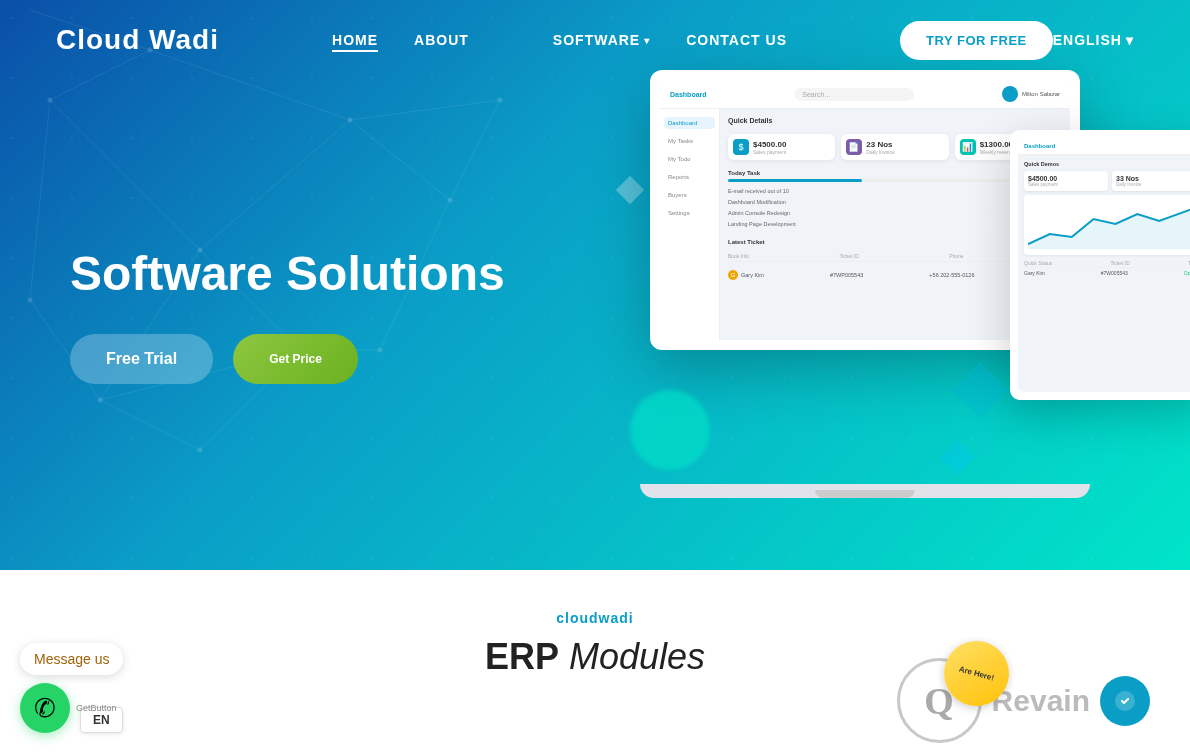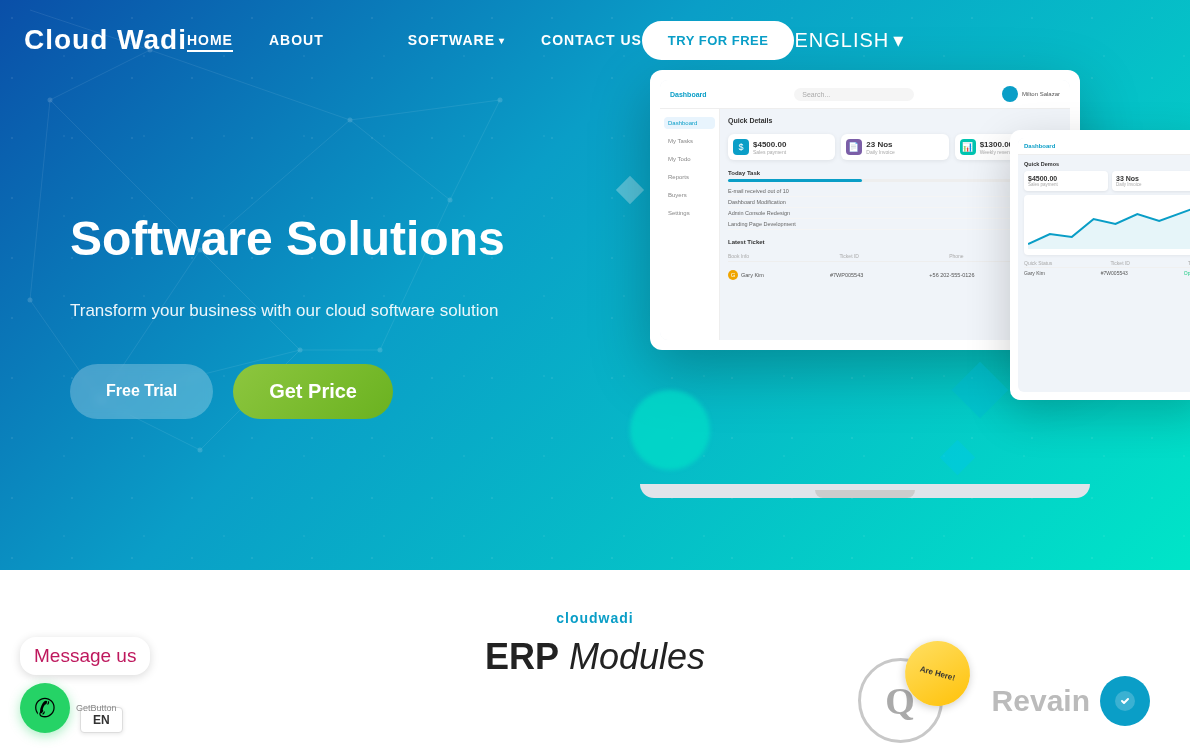--- a/index.html
+++ b/index.html
@@ -5,22 +5,22 @@
     * { margin: 0; padding: 0; box-sizing: border-box; }
     body { font-family: 'Segoe UI', Arial, sans-serif; overflow-x: hidden; background: #fff; }
 
     
     .navbar {
       position: absolute;
       top: 0; left: 0; right: 0;
       z-index: 100;
       display: flex;
       align-items: center;
-      justify-content: flex-start;
-      padding: 0 24px;
+      justify-content: space-between;
+      padding: 0 56px;
       height: 80px;
     }
     .nav-logo {
       color: #fff;
       font-size: 28px;
       font-weight: 700;
       letter-spacing: 1px;
     }
     .nav-links {
       display: flex;
@@ -57,22 +57,22 @@
       border-radius: 30px;
       padding: 10px 24px;
       font-size: 13px;
       font-weight: 700;
       cursor: pointer;
       letter-spacing: 0.5px;
       text-transform: uppercase;
     }
     .lang-selector {
       color: #fff;
-      font-size: 20px;
-      font-weight: 400;
+      font-size: 14px;
+      font-weight: 700;
       display: flex;
       align-items: center;
       gap: 4px;
       cursor: pointer;
       letter-spacing: 1px;
     }
 
     
     .hero {
       width: 100%;
@@ -139,21 +139,21 @@
       font-weight: 600;
       cursor: pointer;
       backdrop-filter: blur(4px);
     }
     .btn-get-price {
       background: linear-gradient(135deg, #8dc63f, #6ab220);
       color: #fff;
       border: none;
       border-radius: 40px;
       padding: 16px 36px;
-      font-size: 20px;
+      font-size: 12px;
       font-weight: 600;
       cursor: pointer;
     }
 
     
     .hero-visual {
       position: absolute;
       right: -20px;
       top: 60px;
       width: 580px;
@@ -382,23 +382,23 @@
       align-items: center;
       justify-content: center;
       cursor: pointer;
       box-shadow: 0 3px 12px rgba(37,211,102,0.4);
     }
     .whatsapp-icon { font-size: 26px; }
     .message-bubble {
       background: #fff;
       padding: 8px 14px;
       border-radius: 16px;
-      font-size: 19px;
+      font-size: 14px;
       font-weight: 500;
-      color: #be185d;
+      color: #a16207;
       box-shadow: 0 2px 10px rgba(0,0,0,0.15);
     }
     .getbutton-label {
       font-size: 9px;
       color: #888;
       margin-left: 6px;
     }
     .lang-en-btn {
       position: fixed;
       bottom: 20px;
@@ -434,21 +434,20 @@
       justify-content: center;
       font-size: 28px;
       color: #555;
       position: relative;
       overflow: visible;
     }
     .revain-text {
       font-size: 30px;
       font-weight: 700;
       color: #bbb;
-      margin-left: 39px;
     }
     .are-here-badge {
       position: absolute;
       top: -20px;
       right: -30px;
       background: linear-gradient(135deg, #ffe066, #ffc107);
       border-radius: 50%;
       width: 65px;
       height: 65px;
       display: flex;
@@ -568,21 +567,20 @@
         <span>ENGLISH</span>
         <span>▾</span>
       </div>
     </div>
   </nav>
 
   <div class="hero-content">
     <h1 class="hero-title">
       <span>Software Solutions</span><br>
     </h1>
-    <p class="hero-subtitle">Transform your business with our cloud software solution</p>
     <div class="hero-buttons">
       <button class="btn-free-trial">Free Trial</button>
       <button class="btn-get-price">Get Price</button>
     </div>
   </div>
 
   <div class="hero-visual">
 
     <div class="deco-shape-2"></div>
     <div class="deco-diamond-3"></div>

